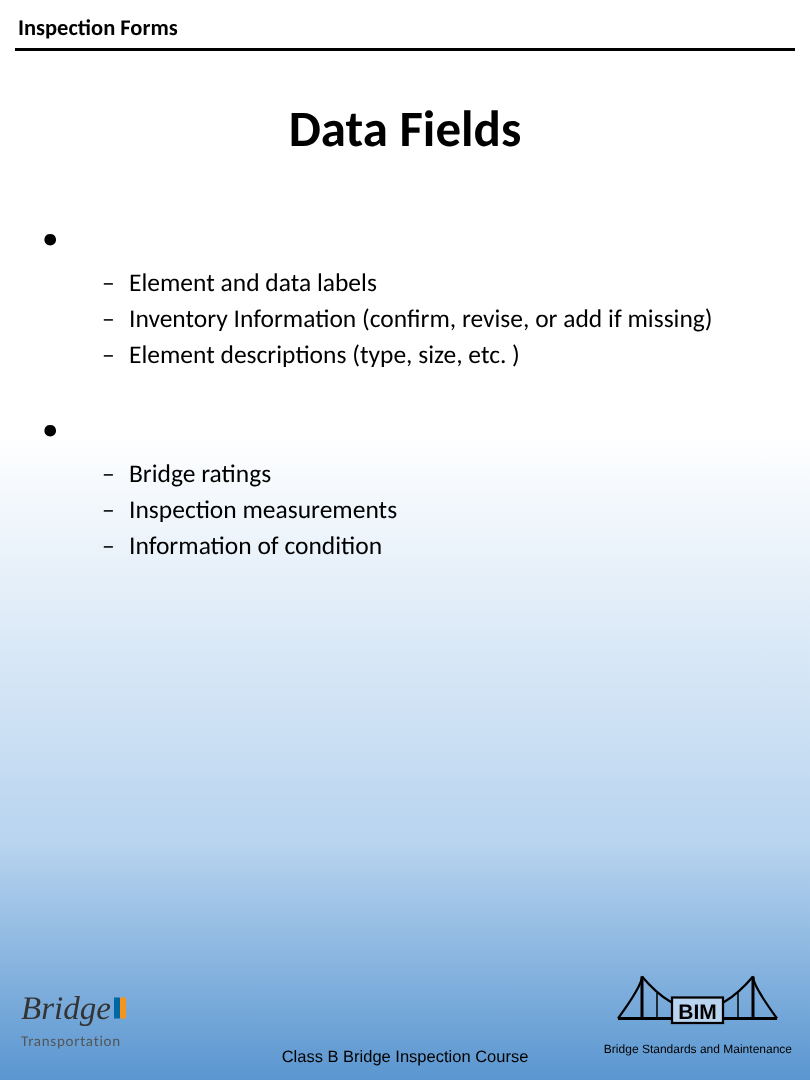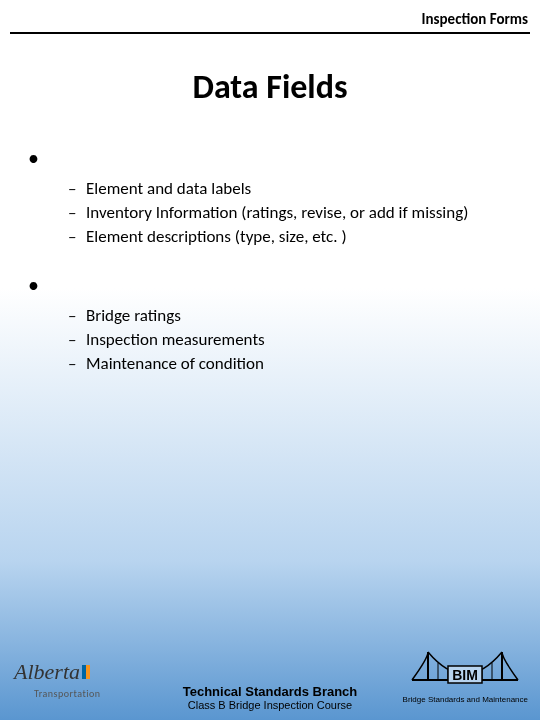--- a/index.html
+++ b/index.html
@@ -6,21 +6,20 @@
   body {
     width: 540px;
     height: 720px;
     background: linear-gradient(to bottom, #ffffff 0%, #ffffff 40%, #b8d4ef 78%, #5a96d0 100%);
     font-family: Calibri, Arial, sans-serif;
     color: #000;
     position: relative;
     overflow: hidden;
   }
   .header {
-    text-align: right;
     padding: 10px 12px 4px 12px;
     font-weight: bold;
     font-size: 15px;
   }
   .header-rule {
     border: none;
     border-top: 2px solid #000;
     margin: 0 10px 0 10px;
   }
   .title {
@@ -83,21 +82,20 @@
     height: 14px;
     background: linear-gradient(to right, #0066a4 50%, #f7941e 50%);
     margin-left: 2px;
     vertical-align: baseline;
   }
   .transportation {
     font-size: 10px;
     color: #555;
     margin-top: 2px;
     letter-spacing: 0.5px;
-    margin-left: 20px;
   }
   .footer-center {
     position: absolute;
     left: 50%;
     transform: translateX(-50%);
     bottom: 8px;
     text-align: center;
     font-family: Arial, sans-serif;
   }
   .tsb-line1 {
@@ -133,21 +131,21 @@
   <div class="bullet-main">
     <span class="dot">•</span>
   </div>
   <div class="sub-list">
     <div class="sub-item">
       <span class="dash">–</span>
       <span>Element and data labels</span>
     </div>
     <div class="sub-item">
       <span class="dash">–</span>
-      <span>Inventory Information (ratings, revise, or add if missing)</span>
+      <span>Inventory Information (confirm, revise, or add if missing)</span>
     </div>
     <div class="sub-item">
       <span class="dash">–</span>
       <span>Element descriptions (type, size, etc. )</span>
     </div>
   </div>
 
   <div class="bullet-main">
     <span class="dot">•</span>
   </div>
@@ -155,36 +153,35 @@
     <div class="sub-item">
       <span class="dash">–</span>
       <span>Bridge ratings</span>
     </div>
     <div class="sub-item">
       <span class="dash">–</span>
       <span>Inspection measurements</span>
     </div>
     <div class="sub-item">
       <span class="dash">–</span>
-      <span>Maintenance of condition</span>
+      <span>Information of condition</span>
     </div>
   </div>
 
 </div>
 
 <div class="footer">
   <div class="footer-left">
     <div class="alberta-logo">
-      <span>Alberta</span><span class="alberta-swoosh"></span>
+      <span>Bridge</span><span class="alberta-swoosh"></span>
     </div>
     <div class="transportation">Transportation</div>
   </div>
 
   <div class="footer-center">
-    <div class="tsb-line1">Technical Standards Branch</div>
     <div class="tsb-line2">Class B Bridge Inspection Course</div>
   </div>
 
   <div class="footer-right">
     <svg width="110" height="50" viewBox="0 0 110 50">
       <line x1="2" y1="40" x2="108" y2="40" stroke="#000" stroke-width="2"></line>
       <line x1="18" y1="40" x2="18" y2="12" stroke="#000" stroke-width="2"></line>
       <line x1="92" y1="40" x2="92" y2="12" stroke="#000" stroke-width="2"></line>
       <path d="M 2 40 Q 18 18 18 12" stroke="#000" stroke-width="1.5" fill="none"></path>
       <path d="M 18 12 Q 55 56 92 12" stroke="#000" stroke-width="1.5" fill="none"></path>

